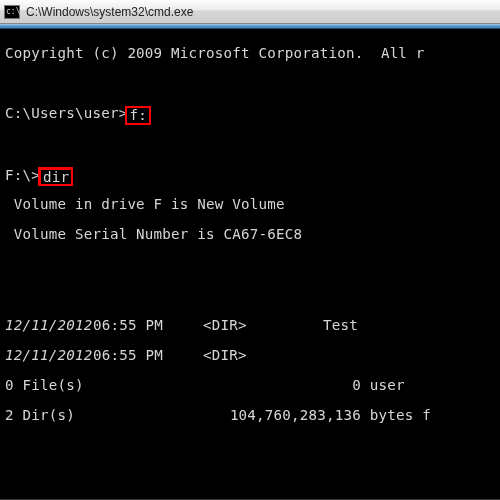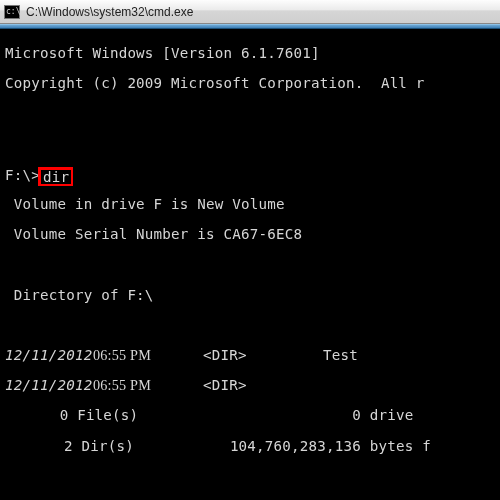--- a/index.html
+++ b/index.html
@@ -61,50 +61,49 @@
     display:inline-block;
     line-height:14px;
     height:19px;
     vertical-align:-2px;
   }
   .cmd-hi.dir {
     border-width:3px 2px 2px 3px;
   }
   .row { display:flex; height:15.1px; }
   .c-date   { width:88px;font-style:italic; }
-  .c-time   { width:80px;font-family:Liberation Serif, serif; }
+  .c-time   { width:80px; }
   .c-type   { width:72px; text-align:right; padding-left:30px;}
   .c-name   { padding-left:78px;}
-  .summary-a{ display:inline-block; width:188px; text-align:center;}
+  .summary-a{ display:inline-block; width:188px; text-align:left;}
   .summary-b{ display:inline-block; width:168px; text-align:right;}
   .summary-c{ display:inline-block;}
 </style>
 </head>
 <body>
 
 <div class="window">
   <div class="titlebar">
     <div class="title-icon">
         <span>c:\</span>
       </div>
     <div>C:\Windows\system32\cmd.exe</div>
   </div>
   <div class="divider"></div>
 
   <div class="terminal">
-<span class="line">Microsoft Windows [Version 6.1.7601]</span>
 <span class="line">Copyright (c) 2009 Microsoft Corporation.  All r</span>
 <span class="line"> </span>
+<span class="line"><span>C:\Users\user&gt;</span><span class="cmd-hi"><span>f:</span></span></span>
 <span class="line"> </span>
 <span class="line"><span>F:\&gt;</span><span class="cmd-hi dir"><span>dir</span></span></span>
 <span class="line"> Volume in drive F is New Volume</span>
 <span class="line"> Volume Serial Number is CA67-6EC8</span>
 <span class="line"> </span>
-<span class="line"> Directory of F:\</span>
 <span class="line"> </span>
 <div class="row"><span class="c-date">12/11/2012</span><span class="c-time">06:55 PM</span><span class="c-type">&lt;DIR&gt;</span><span class="c-name">Test</span></div>
 <div class="row"><span class="c-date">12/11/2012</span><span class="c-time">06:55 PM</span><span class="c-type">&lt;DIR&gt;</span></div>
-<span class="line"><span class="summary-a">0 File(s)</span><span class="summary-b">0</span><span class="summary-c"> drive</span></span>
+<span class="line"><span class="summary-a">0 File(s)</span><span class="summary-b">0</span><span class="summary-c"> user</span></span>
 <span class="line"><span class="summary-a">2 Dir(s)</span><span class="summary-b">104,760,283,136</span><span class="summary-c"> bytes f</span></span>
 <span class="line"> </span>
 
   </div>
 </div>
 
 </body></html>

